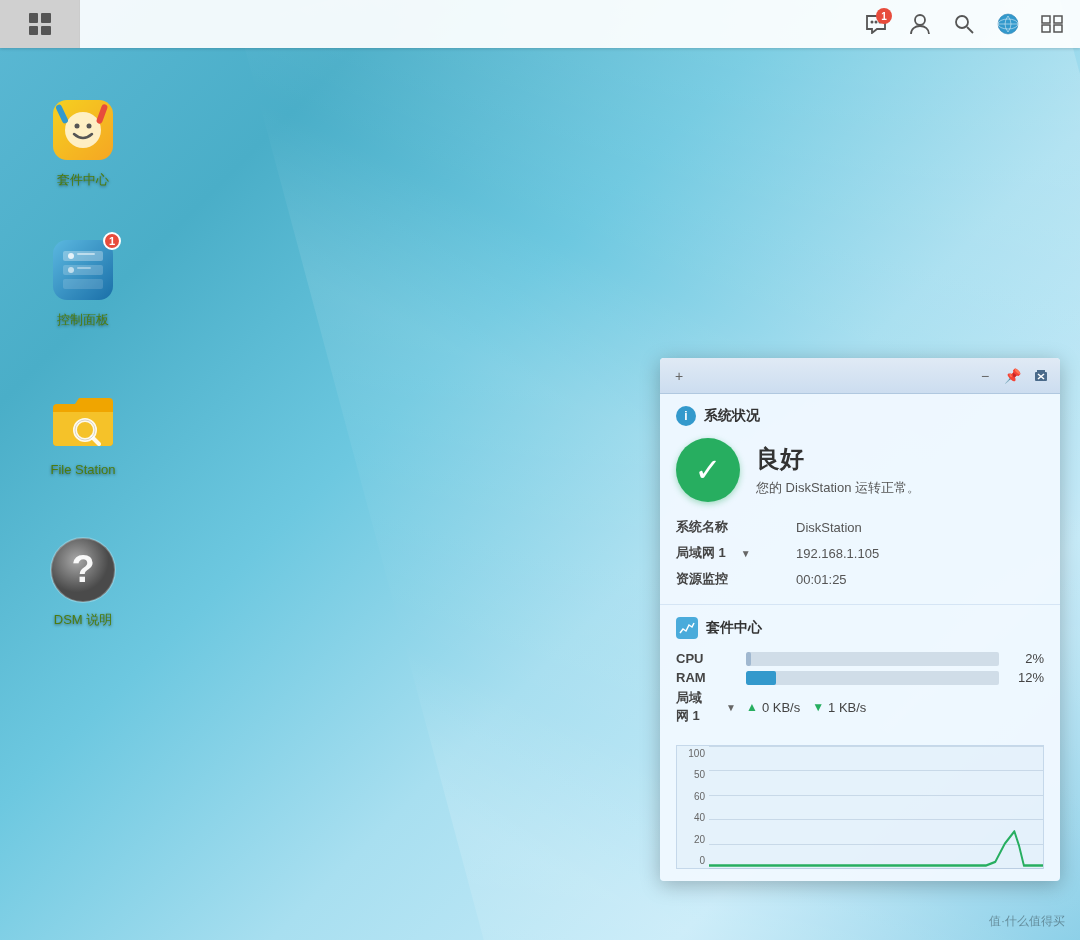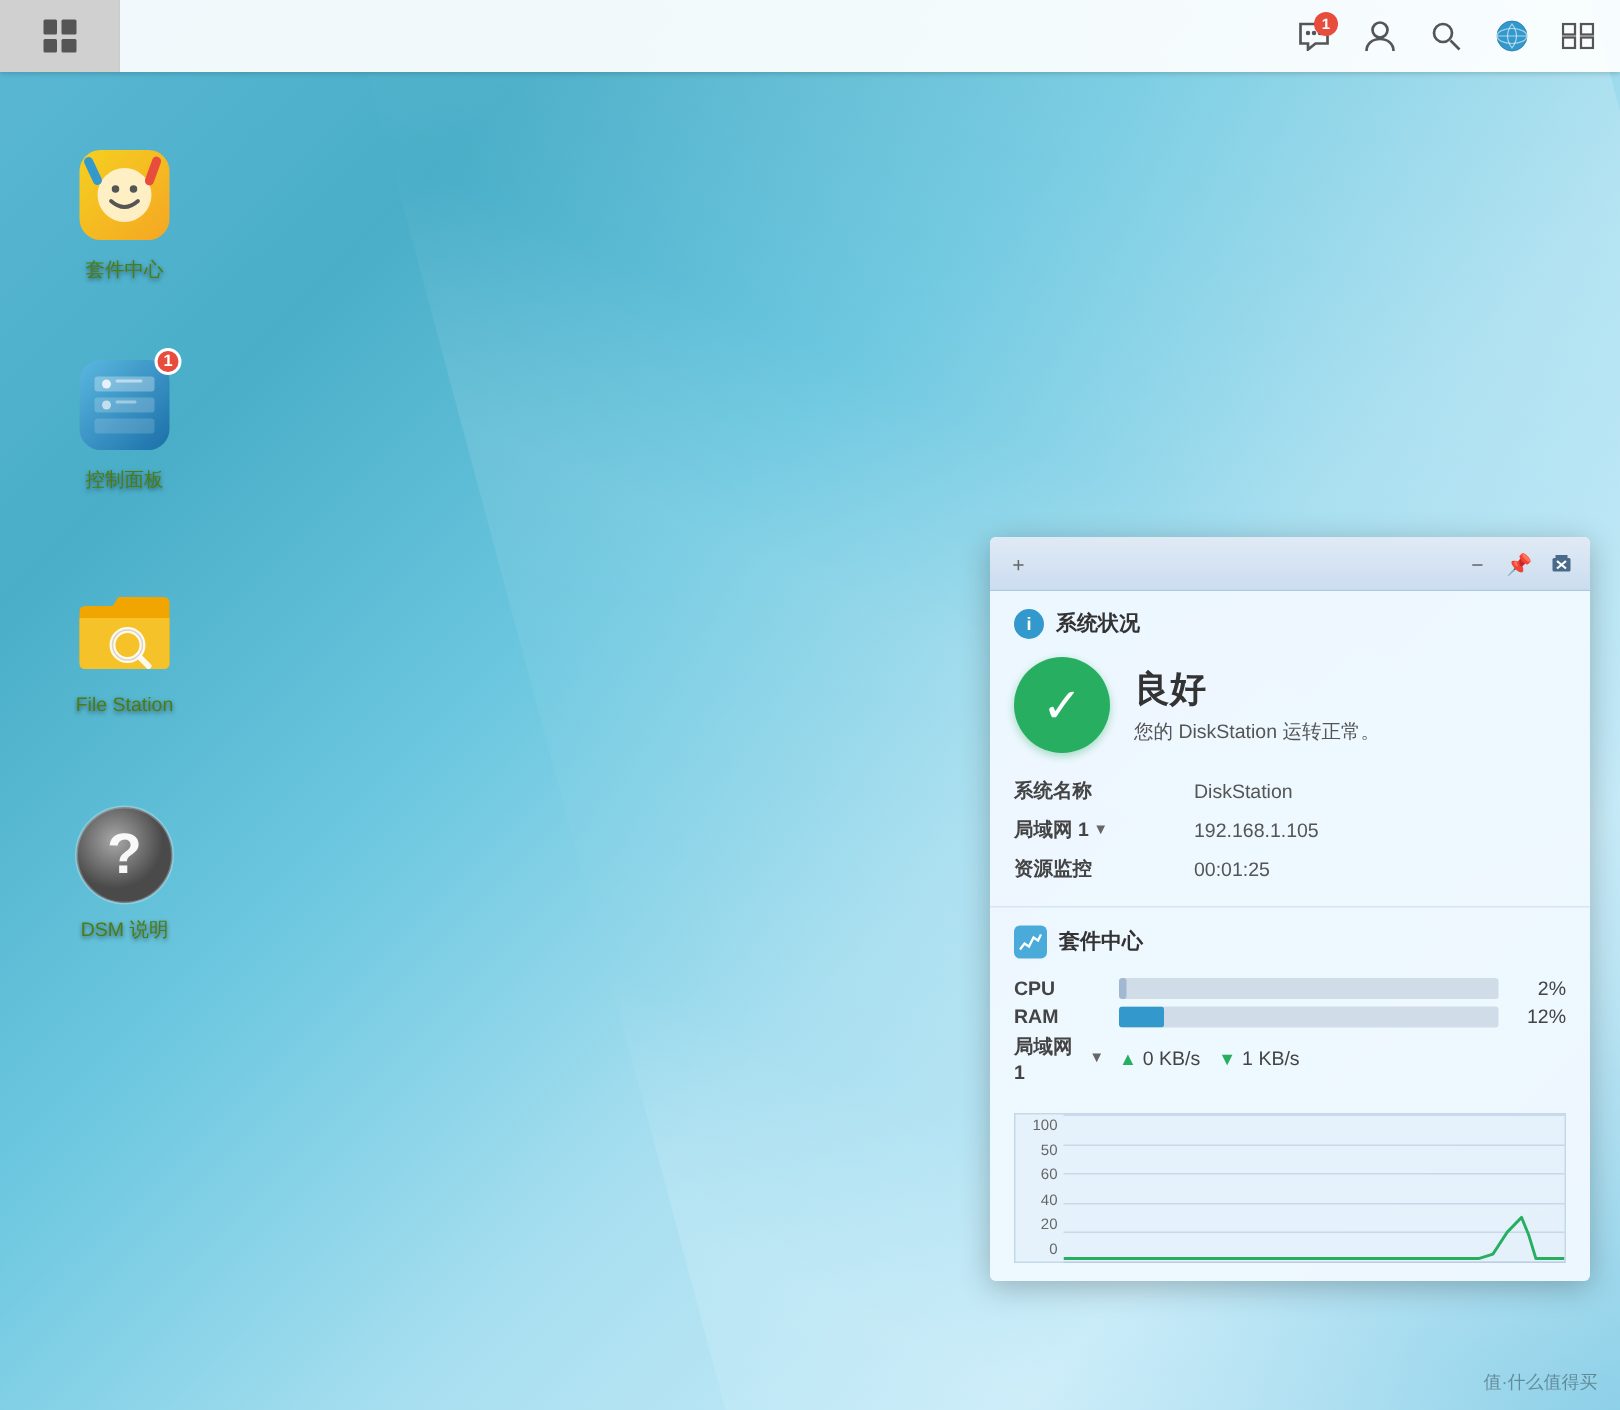--- a/index.html
+++ b/index.html
@@ -274,21 +274,21 @@
       color: #444;
     }
 
     .info-table tr td:last-child {
       color: #555;
     }
 
     .network-dropdown {
       display: inline-flex;
       align-items: center;
-      gap: 3px;
+      gap: 15px;
       cursor: pointer;
       font-weight: bold;
     }
 
     .dropdown-arrow {
       font-size: 10px;
       color: #666;
     }
 
     
@@ -369,21 +369,21 @@
 
     .arrow-down {
       color: #27ae60;
       font-size: 12px;
     }
 
     
     .chart-area {
       position: relative;
       margin-top: 20px;
-      height: 100px;
+      height: 124px;
       background: rgba(220,235,248,0.5);
       border: 1px solid #c5d8ea;
     }
 
     .chart-y-labels {
       position: absolute;
       left: 0;
       top: 0;
       bottom: 0;
       width: 32px;

